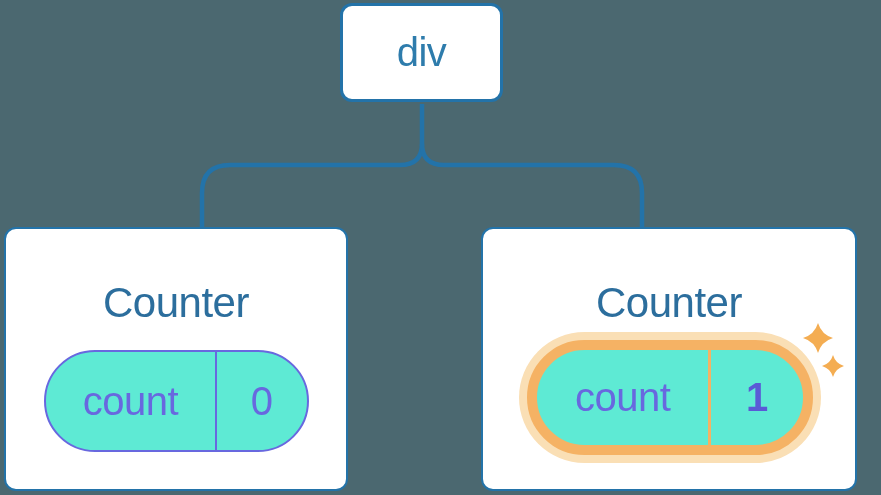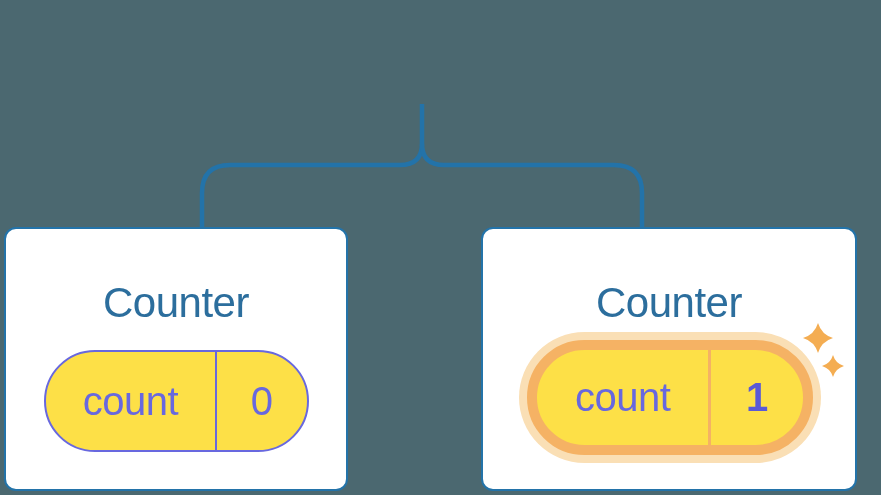--- a/index.html
+++ b/index.html
@@ -34,21 +34,21 @@
   }
   .card-left{left:4px;width:344px;}
   .card-right{left:481px;width:376px;}
   .card-title{
     position:absolute;left:0;top:50px;width:100%;
     text-align:center;
     font-size:42px;color:#2c6e9d;letter-spacing:-0.5px;
   }
   .pill{
     position:absolute;display:flex;box-sizing:border-box;
-    background:#fde047;
+    background:#5eead4;
   }
   .pill-plain{
     left:38px;top:121px;width:265px;height:102px;
     border:2px solid #6868df;border-radius:51px;
   }
   .pill-highlight{
     left:44px;top:111px;width:286px;height:115px;
     border:10px solid #f5b264;border-radius:58px;
     box-shadow:0 0 0 8px #fadfb5;
   }
@@ -70,20 +70,23 @@
 </head>
 <body>
 
 <div class="stage">
 
   <svg class="connectors" viewBox="0 0 881 495" aria-hidden="true">
     <path d="M422 104 L422 144 Q422 165 400 165 L230 165 Q202 165 202 193 L202 230"></path>
     <path d="M422 144 Q422 165 444 165 L614 165 Q642 165 642 193 L642 230"></path>
   </svg>
 
+  <div class="node-root">
+    <span>div</span>
+  </div>
 
   <div class="card card-left">
     <div class="card-title">Counter</div>
     <div class="pill pill-plain">
       <div class="pill-key">count</div>
       <div class="pill-value">0</div>
     </div>
   </div>
 
   <div class="card card-right">

